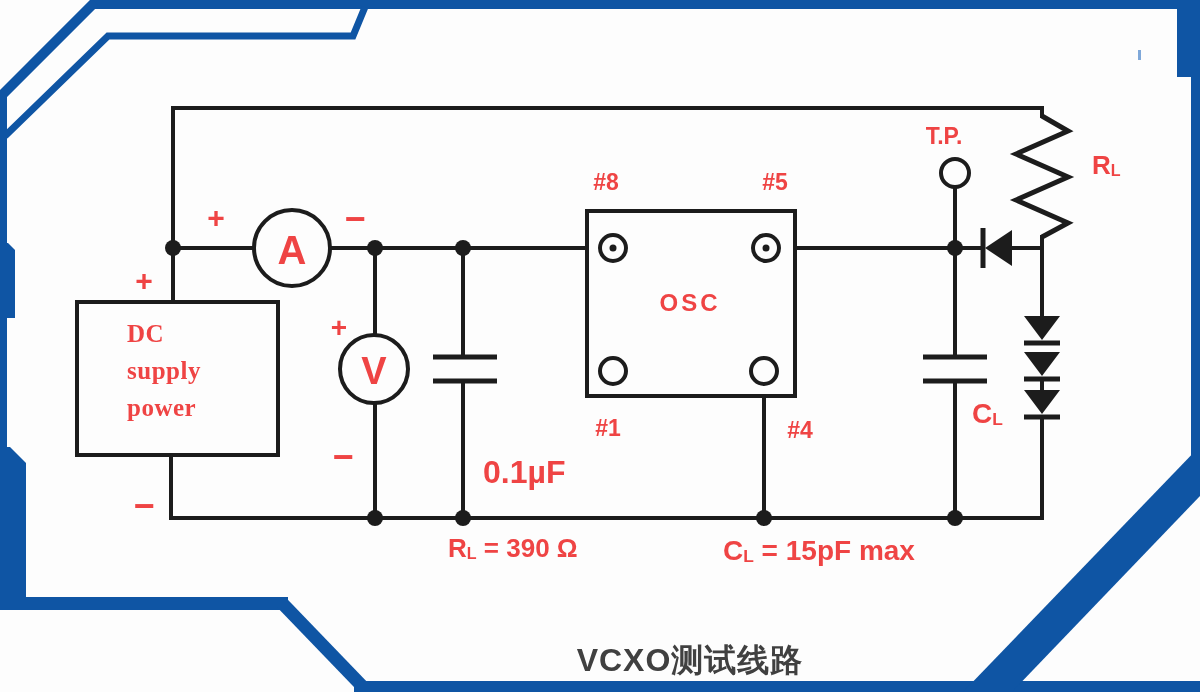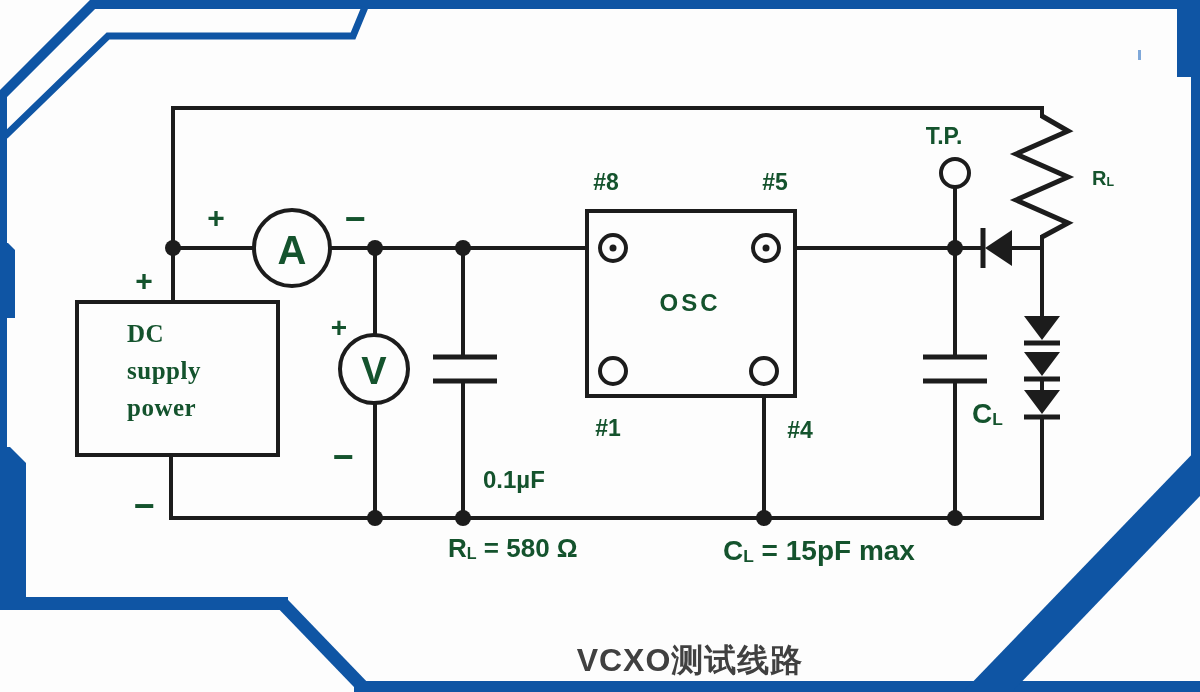--- a/index.html
+++ b/index.html
@@ -1,19 +1,19 @@
 <!DOCTYPE html>
 <html><head>
 <meta charset="utf-8">
 <style>
   html,body{margin:0;padding:0;background:#fff;}
   .stage{position:relative;width:1200px;height:692px;background:#fdfdfd;overflow:hidden;
          font-family:"Liberation Sans",sans-serif;}
   svg{position:absolute;left:0;top:0;}
-  .lbl{position:absolute;color:#14532d;font-weight:700;white-space:nowrap;line-height:1;}
+  .lbl{position:absolute;color:#ef4444;font-weight:700;white-space:nowrap;line-height:1;}
   .ctr{transform:translate(-50%,-50%);}
   .sub{font-size:0.62em;vertical-align:-0.12em;}
   .dc-text{font-size:25px;line-height:37px;letter-spacing:0.5px;font-family:Liberation Serif, serif;}
   .sign{font-weight:900;}
   .title{position:absolute;left:490px;top:639px;width:400px;text-align:center;
          color:#404040;font-weight:700;font-size:32px;letter-spacing:1px;}
 </style>
 </head>
 <body>
 
@@ -124,31 +124,31 @@
   <div class="lbl ctr" style="left:374px;top:371px;font-size:38px">V</div>
   <div class="lbl ctr" style="left:690px;top:303px;font-size:24px;letter-spacing:3px">OSC</div>
 
   <div class="lbl ctr" style="left:606px;top:182px;font-size:23px">#8</div>
   <div class="lbl ctr" style="left:775px;top:182px;font-size:23px">#5</div>
   <div class="lbl ctr" style="left:608px;top:428px;font-size:23px">#1</div>
   <div class="lbl ctr" style="left:800px;top:430px;font-size:23px">#4</div>
 
   <div class="lbl ctr" style="left:944px;top:136px;font-size:23px">T.P.</div>
 
-  <div class="lbl" style="left:1092px;top:168px;font-size:20px">
+  <div class="lbl" style="left:1092px;top:152px;font-size:26px">
     <span>R</span><span class="sub">L</span>
   </div>
   <div class="lbl" style="left:972px;top:400px;font-size:28px">
     <span>C</span><span class="sub">L</span>
   </div>
 
-  <div class="lbl" style="left:483px;top:468px;font-size:24px">0.1µF</div>
+  <div class="lbl" style="left:483px;top:456px;font-size:32px">0.1µF</div>
 
   <div class="lbl" style="left:448px;top:535px;font-size:26px">
-    <span>R</span><span class="sub">L</span><span> = 580 Ω</span>
+    <span>R</span><span class="sub">L</span><span> = 390 Ω</span>
   </div>
   <div class="lbl" style="left:723px;top:537px;font-size:28px">
     <span>C</span><span class="sub">L</span><span> = 15pF max</span>
   </div>
 
   <div class="lbl ctr sign" style="left:216px;top:218px;font-size:30px">+</div>
   <div class="lbl ctr sign" style="left:355px;top:219px;font-size:36px">−</div>
   <div class="lbl ctr sign" style="left:144px;top:281px;font-size:30px">+</div>
   <div class="lbl ctr sign" style="left:144px;top:506px;font-size:36px">−</div>
   <div class="lbl ctr sign" style="left:339px;top:328px;font-size:28px">+</div>

